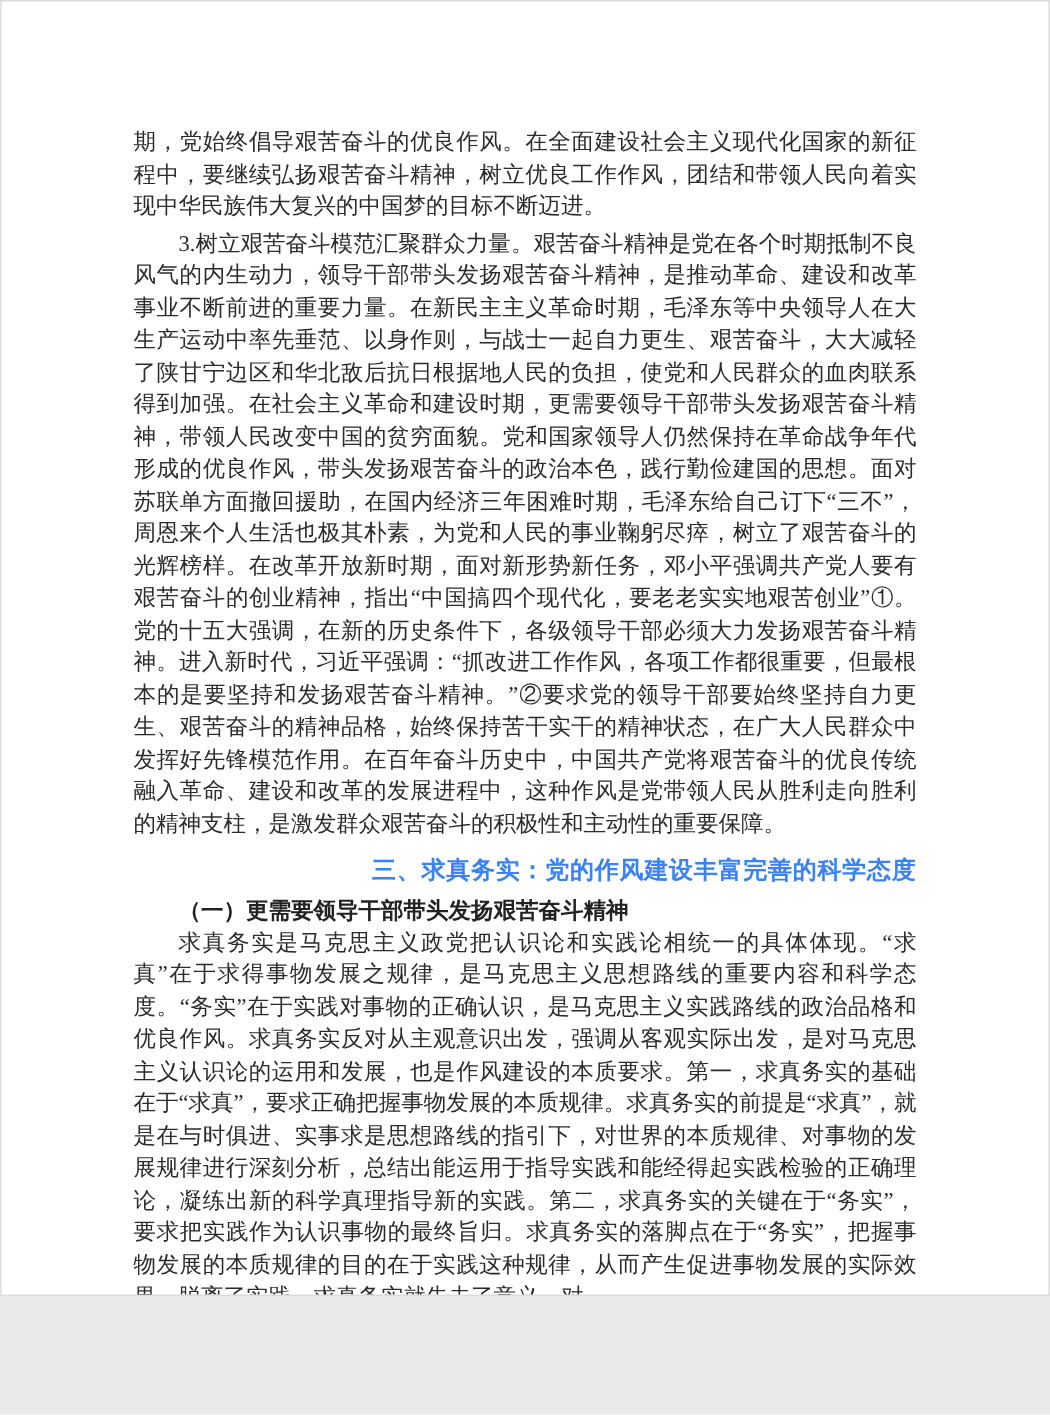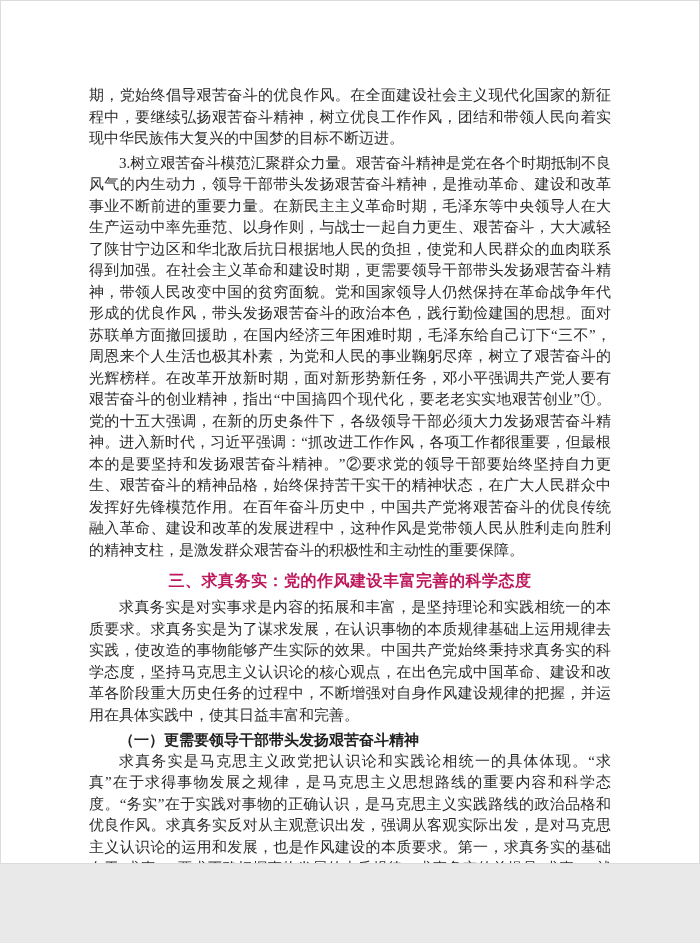--- a/index.html
+++ b/index.html
@@ -26,25 +26,25 @@
     font-size: 15px;
     line-height: 21.5px;
     text-align: justify;
     text-indent: 2em;
   }
   p.body-para.continuation { text-indent: 0; }
   h2.section-heading {
     margin: 8px 0 4px 0;
     font-size: 16px;
     line-height: 24px;
-    text-align: center;
+    text-align: right;
     font-weight: bold;
     font-family: "Liberation Sans", "DejaVu Sans", sans-serif;
     letter-spacing: 0.5px;
-    color: #be185d;
+    color: #3b82f6;
   }
   h3.subsection-heading {
     margin: 0;
     font-size: 15px;
     line-height: 21.5px;
     font-weight: bold;
     font-family: "Liberation Sans", "DejaVu Sans", sans-serif;
     text-indent: 2em;
     color: #222222;
   }
@@ -57,20 +57,19 @@
   }
 </style>
 </head>
 <body>
 
 <div class="page">
   <div class="text-col">
     <p class="body-para continuation">期，党始终倡导艰苦奋斗的优良作风。在全面建设社会主义现代化国家的新征程中，要继续弘扬艰苦奋斗精神，树立优良工作作风，团结和带领人民向着实现中华民族伟大复兴的中国梦的目标不断迈进。</p>
     <p class="body-para">3.树立艰苦奋斗模范汇聚群众力量。艰苦奋斗精神是党在各个时期抵制不良风气的内生动力，领导干部带头发扬艰苦奋斗精神，是推动革命、建设和改革事业不断前进的重要力量。在新民主主义革命时期，毛泽东等中央领导人在大生产运动中率先垂范、以身作则，与战士一起自力更生、艰苦奋斗，大大减轻了陕甘宁边区和华北敌后抗日根据地人民的负担，使党和人民群众的血肉联系得到加强。在社会主义革命和建设时期，更需要领导干部带头发扬艰苦奋斗精神，带领人民改变中国的贫穷面貌。党和国家领导人仍然保持在革命战争年代形成的优良作风，带头发扬艰苦奋斗的政治本色，践行勤俭建国的思想。面对苏联单方面撤回援助，在国内经济三年困难时期，毛泽东给自己订下“三不”，周恩来个人生活也极其朴素，为党和人民的事业鞠躬尽瘁，树立了艰苦奋斗的光辉榜样。在改革开放新时期，面对新形势新任务，邓小平强调共产党人要有艰苦奋斗的创业精神，指出“中国搞四个现代化，要老老实实地艰苦创业”①。党的十五大强调，在新的历史条件下，各级领导干部必须大力发扬艰苦奋斗精神。进入新时代，习近平强调：“抓改进工作作风，各项工作都很重要，但最根本的是要坚持和发扬艰苦奋斗精神。”②要求党的领导干部要始终坚持自力更生、艰苦奋斗的精神品格，始终保持苦干实干的精神状态，在广大人民群众中发挥好先锋模范作用。在百年奋斗历史中，中国共产党将艰苦奋斗的优良传统融入革命、建设和改革的发展进程中，这种作风是党带领人民从胜利走向胜利的精神支柱，是激发群众艰苦奋斗的积极性和主动性的重要保障。</p>
     <h2 class="section-heading">三、求真务实：党的作风建设丰富完善的科学态度</h2>
-    <p class="body-para">求真务实是对实事求是内容的拓展和丰富，是坚持理论和实践相统一的本质要求。求真务实是为了谋求发展，在认识事物的本质规律基础上运用规律去实践，使改造的事物能够产生实际的效果。中国共产党始终秉持求真务实的科学态度，坚持马克思主义认识论的核心观点，在出色完成中国革命、建设和改革各阶段重大历史任务的过程中，不断增强对自身作风建设规律的把握，并运用在具体实践中，使其日益丰富和完善。</p>
     <h3 class="subsection-heading">（一）更需要领导干部带头发扬艰苦奋斗精神</h3>
     <p class="body-para">求真务实是马克思主义政党把认识论和实践论相统一的具体体现。“求真”在于求得事物发展之规律，是马克思主义思想路线的重要内容和科学态度。“务实”在于实践对事物的正确认识，是马克思主义实践路线的政治品格和优良作风。求真务实反对从主观意识出发，强调从客观实际出发，是对马克思主义认识论的运用和发展，也是作风建设的本质要求。第一，求真务实的基础在于“求真”，要求正确把握事物发展的本质规律。求真务实的前提是“求真”，就是在与时俱进、实事求是思想路线的指引下，对世界的本质规律、对事物的发展规律进行深刻分析，总结出能运用于指导实践和能经得起实践检验的正确理论，凝练出新的科学真理指导新的实践。第二，求真务实的关键在于“务实”，要求把实践作为认识事物的最终旨归。求真务实的落脚点在于“务实”，把握事物发展的本质规律的目的在于实践这种规律，从而产生促进事物发展的实际效果。脱离了实践，求真务实就失去了意义，对</p>
 
   </div>
 
   <div class="page-number">20</div>
 </div>
 
 </body></html>

